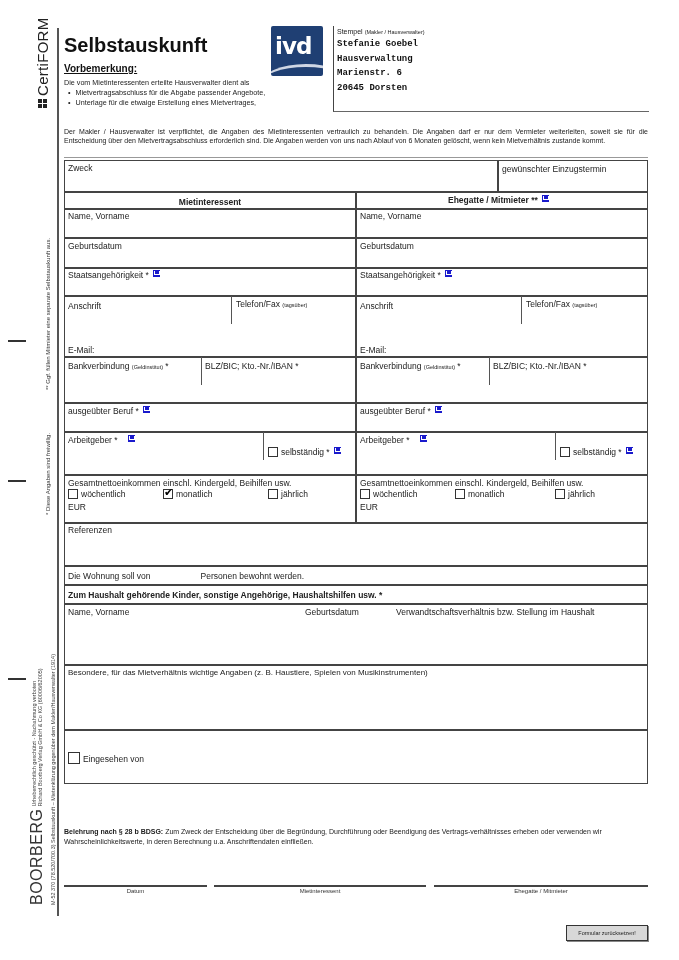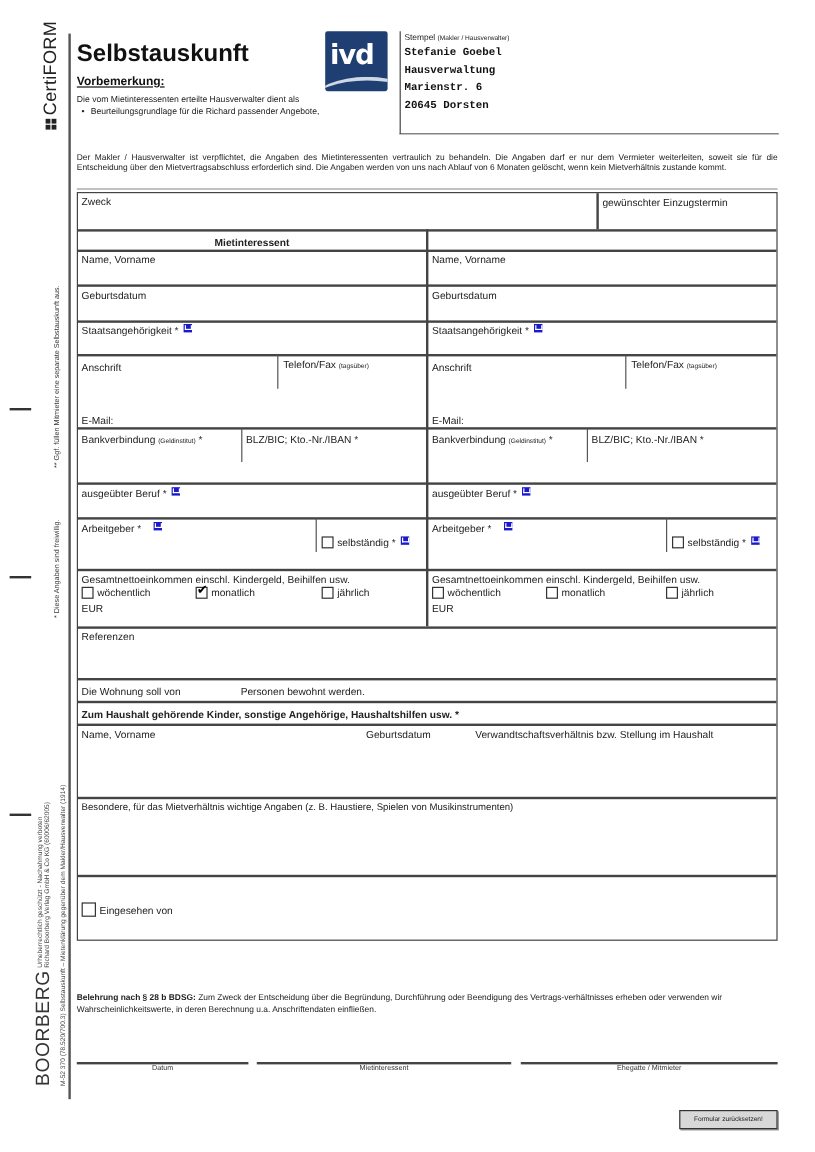--- a/index.html
+++ b/index.html
@@ -81,21 +81,22 @@
     <span>Richard Boorberg Verlag GmbH &amp; Co KG (60006/62005)</span>
   </span>
 </div>
 <div class="side-text boorberg-code">M-52 370 (78.520/700.3) Selbstauskunft – Mietenklärung gegenüber dem Makler/Hausverwalter (1914)</div>
 
 <div class="title">Selbstauskunft</div>
 <div class="subtitle">Vorbemerkung:</div>
 <div class="intro">
   <div>Die vom Mietinteressenten erteilte Hausverwalter dient als</div>
   <ul>
-    <li>Beurteilungsgrundlage für die Richard passender Angebote,</li>
+    <li>Mietvertragsabschluss für die Abgabe passender Angebote,</li>
+    <li>Unterlage für die etwaige Erstellung eines Mietvertrages,</li>
   </ul>
 </div>
 <div class="intro-para">Der Makler / Hausverwalter ist verpflichtet, die Angaben des Mietinteressenten vertraulich zu behandeln. Die Angaben darf er nur dem Vermieter weiterleiten, soweit sie für die Entscheidung über den Mietvertragsabschluss erforderlich sind. Die Angaben werden von uns nach Ablauf von 6 Monaten gelöscht, wenn kein Mietverhältnis zustande kommt.</div>
 
 <div class="ivd-logo">
   <div class="swoosh"></div>
   <div class="txt">ivd</div>
 </div>
 
 <div class="stamp">
@@ -111,20 +112,21 @@
 <div class="sep"></div>
 
 <div class="grid">
 
   <div class="cell" style="left:0;top:0;width:432px;height:30px"><span>Zweck</span></div>
   <div class="vl" style="left:432px;top:0;height:30px"></div>
   <div class="cell" style="left:434px;top:1px;width:150px;height:30px"><span>gewünschter Einzugstermin</span></div>
   <div class="hl" style="left:0;top:30px;width:582px"></div>
 
   <div class="cell bold center" style="left:0;top:34px;width:290px">Mietinteressent</div>
+  <div class="cell bold" style="left:380px;top:32px;width:200px"><span>Ehegatte /  Mitmieter **</span><span class="blue-ico"></span></div>
   <div class="hl" style="left:0;top:47px;width:582px"></div>
 
   <div class="vl" style="left:290px;top:30px;height:331px"></div>
 
   <div class="cell" style="left:0;top:48px;width:290px;height:28px"><span>Name, Vorname</span></div>
   <div class="cell" style="left:292px;top:48px;width:290px;height:28px"><span>Name, Vorname</span></div>
   <div class="hl" style="left:0;top:76px;width:582px"></div>
 
   <div class="cell" style="left:0;top:78px;width:290px;height:28px"><span>Geburtsdatum</span></div>
   <div class="cell" style="left:292px;top:78px;width:290px;height:28px"><span>Geburtsdatum</span></div>

